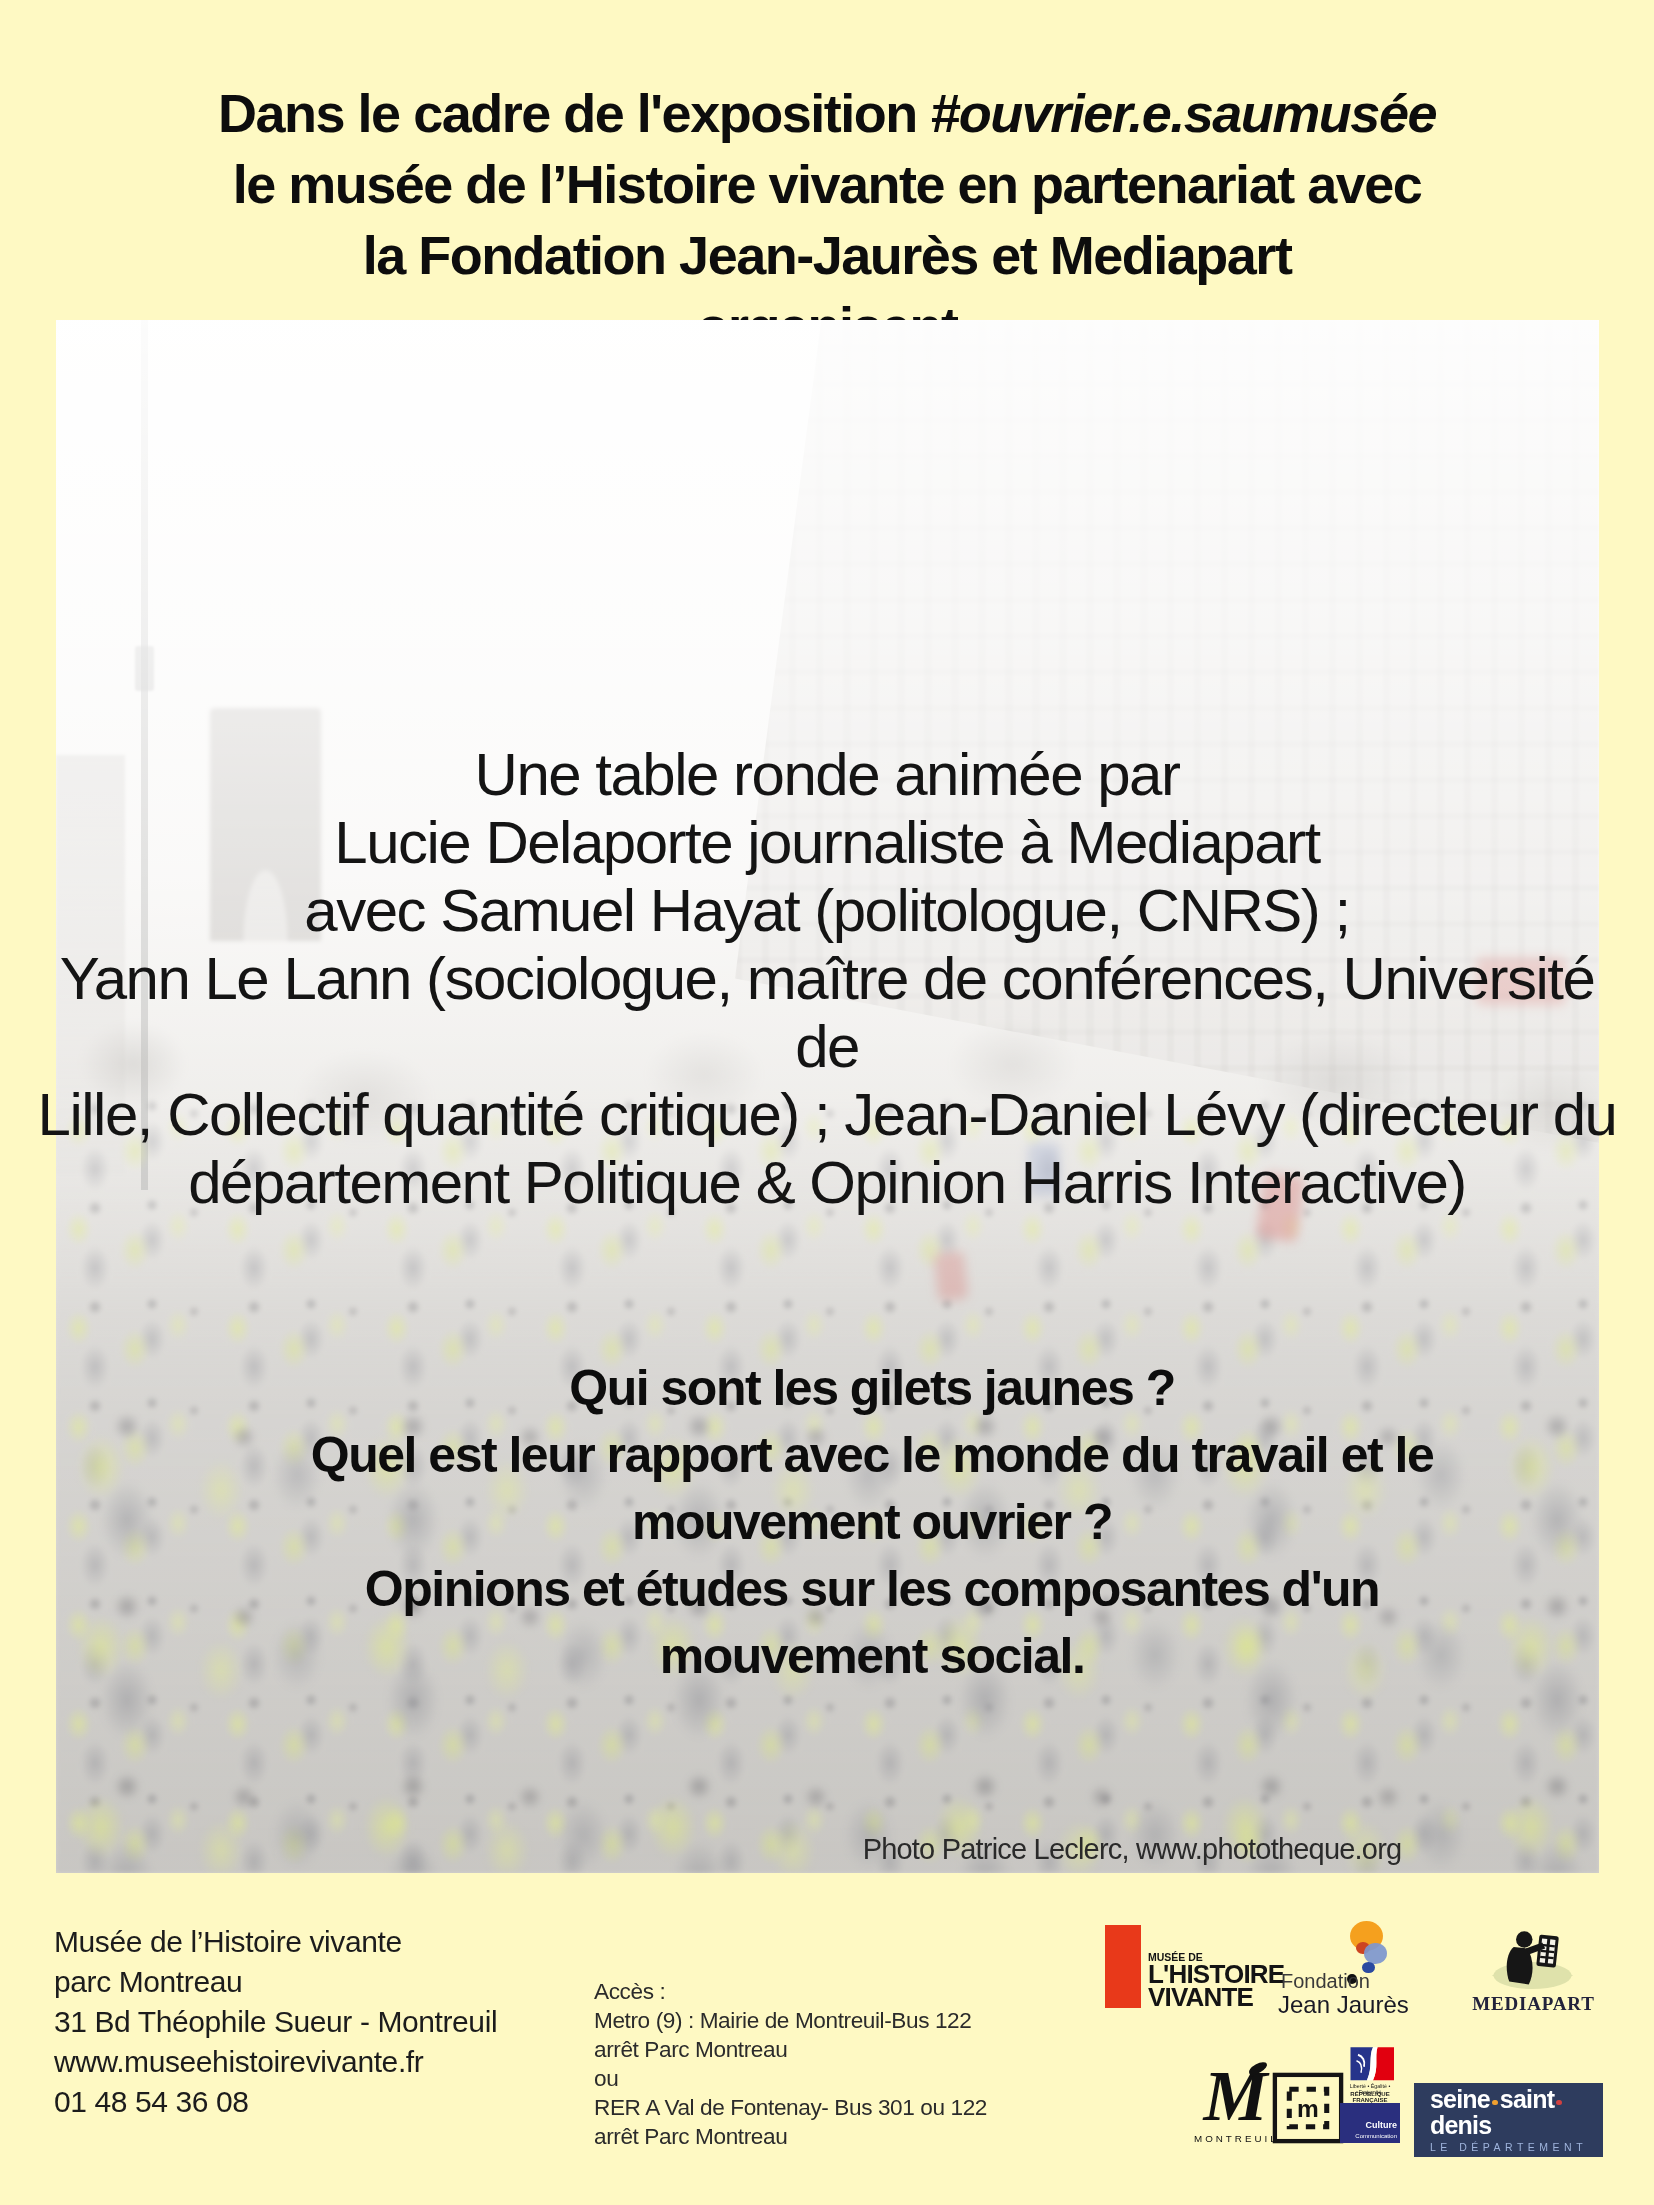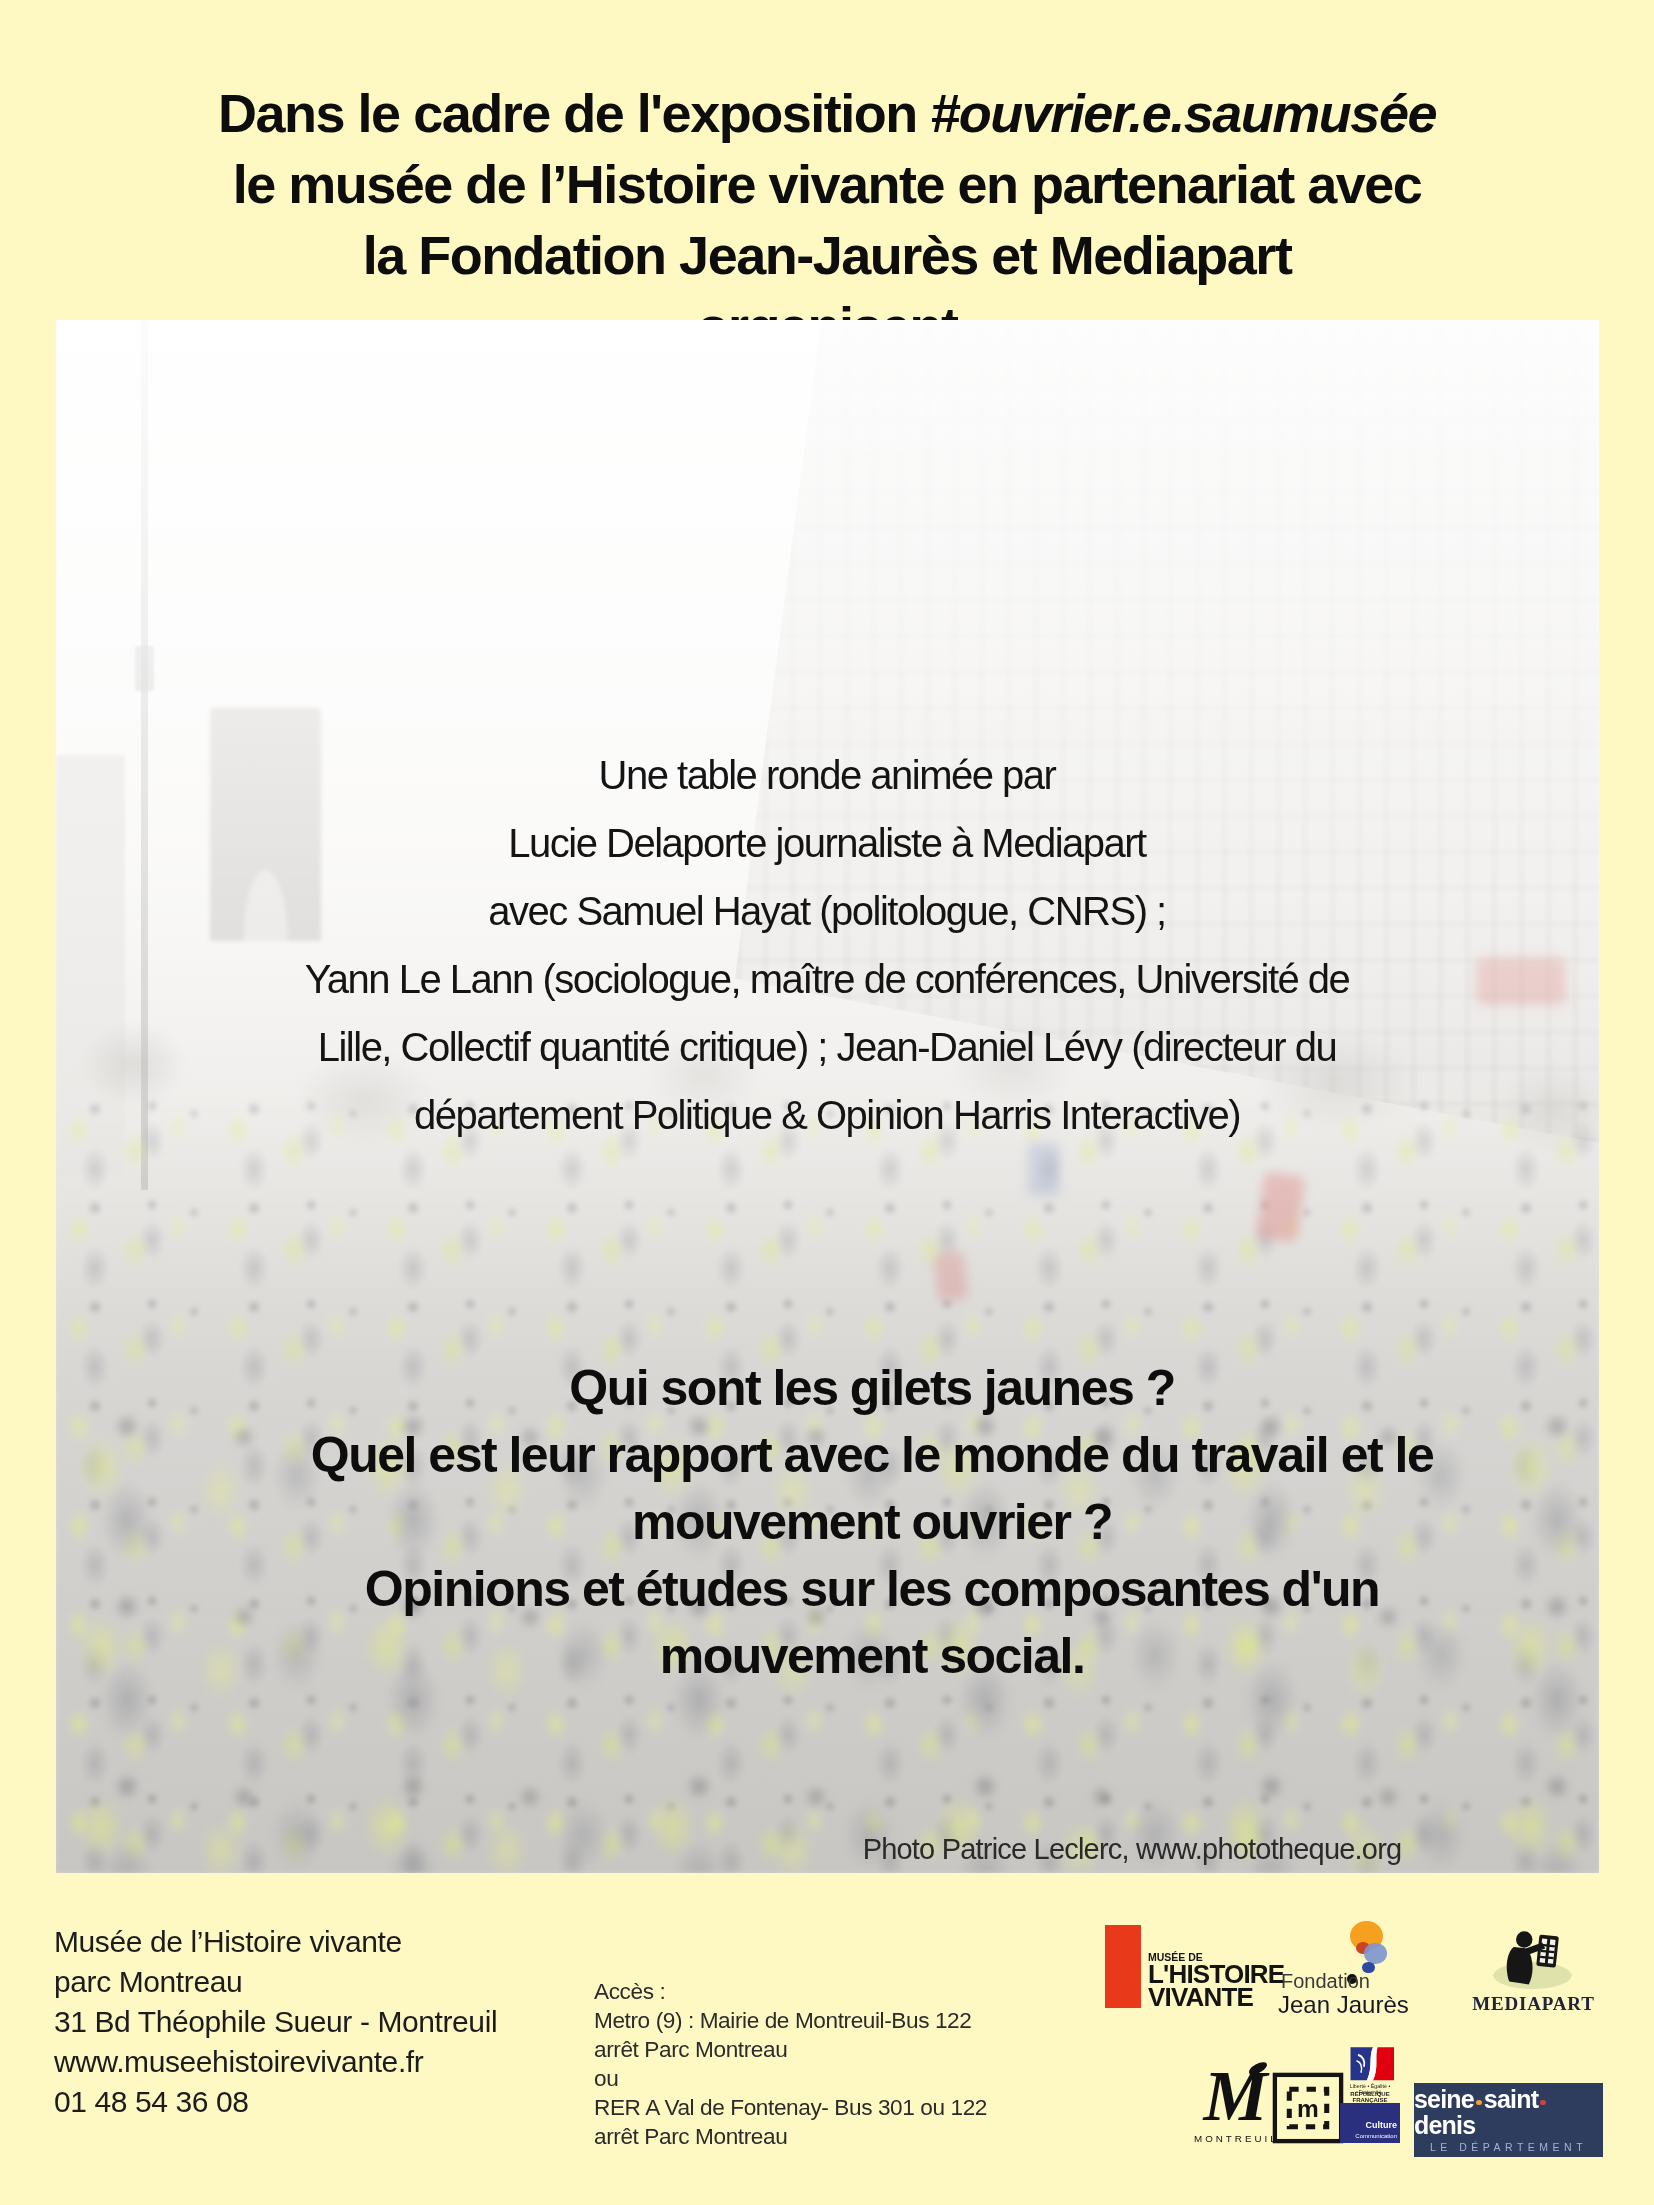--- a/index.html
+++ b/index.html
@@ -64,21 +64,21 @@
   .flag-red-2{left:57%;top:60%;width:30px;height:48px;background:rgba(192,66,60,.42);transform:rotate(-6deg);}
   .flag-blue{left:63%;top:53%;width:32px;height:53px;background:rgba(88,110,170,.40);}
   .red-awning{left:92%;top:41%;width:90px;height:48px;background:rgba(188,52,42,.45);}
   .photo::after{content:"";position:absolute;inset:0;
     background:linear-gradient(180deg, rgba(255,255,255,.96) 0%, rgba(255,255,255,.82) 20%,
       rgba(255,255,255,.56) 44%, rgba(255,255,255,.38) 64%, rgba(255,255,255,.30) 100%);}
   
   .date-block{position:absolute;left:56px;top:451px;width:1060px;text-align:center;
     font-weight:bold;font-size:56px;line-height:72px;letter-spacing:-1.5px;color:#0d0d0d;}
   .roundtable{position:absolute;left:30px;top:741px;width:1594px;text-align:center;
-    font-weight:normal;font-size:40px;line-height:68px;letter-spacing:-1.5px;color:#141414;}
+    font-weight:normal;font-size:60px;line-height:68px;letter-spacing:-1.5px;color:#141414;}
   .questions{position:absolute;left:150px;top:1335px;width:1444px;text-align:center;
     font-weight:bold;font-size:50px;line-height:67px;letter-spacing:-1.5px;color:#0d0d0d;margin-top:20px;}
   .credit{position:absolute;right:71px;top:1833px;width:902px;text-align:center;
     font-size:29px;letter-spacing:-0.8px;color:#2a2a2a;}
   
   .museum-block{position:absolute;left:54px;top:1922px;font-size:30px;line-height:40px;
     letter-spacing:-0.4px;color:#1c1c1c;}
   .access-block{position:absolute;left:594px;top:1977px;font-size:22.6px;line-height:29px;
     letter-spacing:-0.4px;color:#2b2b2b;}
   
@@ -109,21 +109,21 @@
   .mont-city{font-size:9.8px;letter-spacing:3px;color:#111;margin-top:1.5px;}
   .logo-mbrackets{position:absolute;left:1272px;top:2072px;width:72px;height:72px;}
   .logo-rf{position:absolute;left:1340px;top:2047px;width:60px;height:105px;}
   .rf-motto{position:absolute;left:0;top:36px;width:60px;text-align:center;font-size:5.3px;color:#1a1a1a;}
   .rf-name{position:absolute;left:0;top:44px;width:60px;text-align:center;font-size:6px;font-weight:bold;color:#1a1a1a;}
   .rf-culture{position:absolute;left:0;top:56px;width:60px;height:40px;background:#2a2f7e;}
   .rf-cult1{position:absolute;right:3px;bottom:13.5px;font-size:9px;font-weight:bold;color:#fff;}
   .rf-cult2{position:absolute;right:3px;bottom:3.8px;font-size:6px;color:#fff;}
   .logo-ssd{position:absolute;left:1414px;top:2083px;width:189px;height:74px;background:#2e3c5e;
     display:flex;flex-direction:column;align-items:center;justify-content:center;}
-  .ssd-title{color:#ffffff;font-weight:bold;font-size:25px;letter-spacing:-0.8px;line-height:25.6px;}
+  .ssd-title{color:#ffffff;font-weight:bold;font-size:25px;letter-spacing:-0.8px;line-height:25.6px;padding-left:16px;}
   .ssd-sep{display:inline-block;width:5.3px;height:5.3px;border-radius:50%;margin:0 2.3px 3px 2.3px;}
   .ssd-sep1{background:#f0a030;}
   .ssd-sep2{background:#d04040;}
   .ssd-sub{color:#9fb4dc;font-size:10.5px;letter-spacing:4.5px;margin-top:3px;}
 </style>
 </head>
 <body>
 
 <div class="poster">
 

